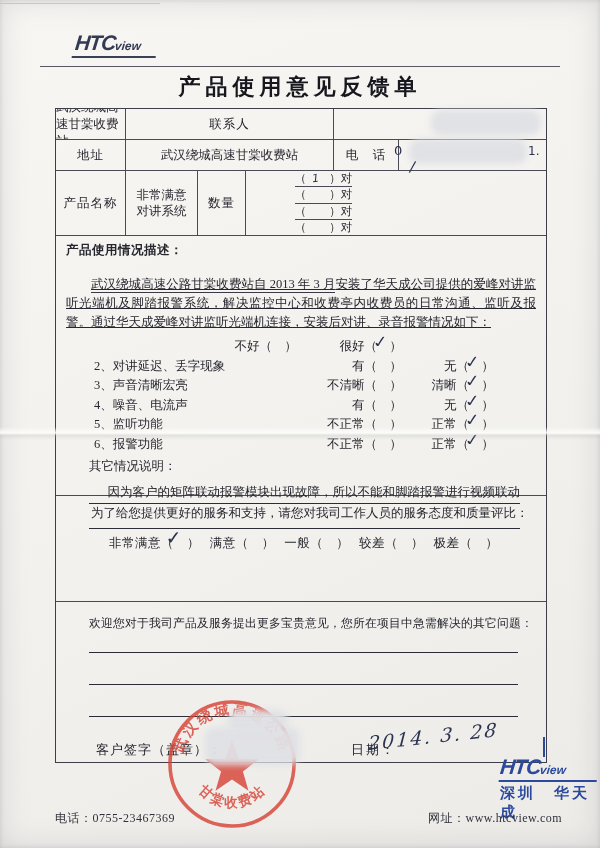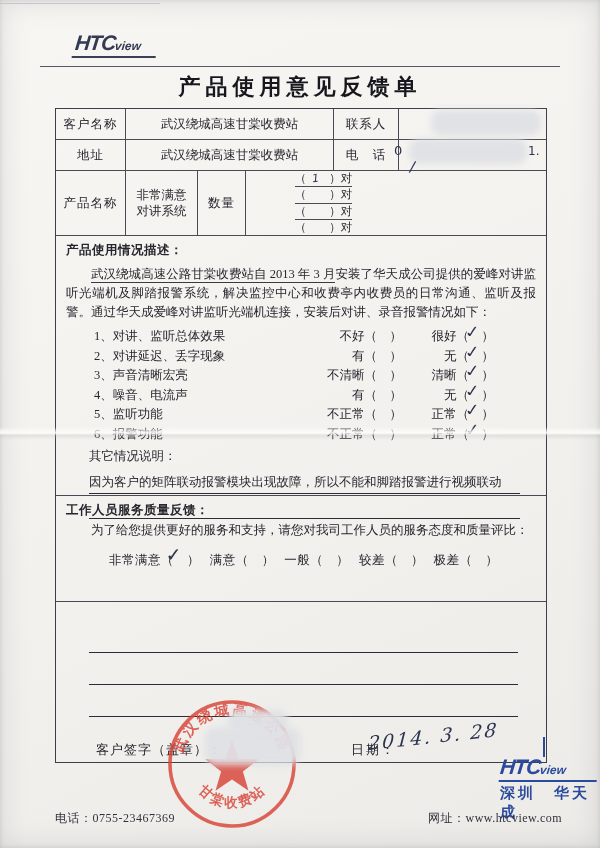--- a/index.html
+++ b/index.html
@@ -35,33 +35,33 @@
   .model-txt{font-family:"Liberation Mono",monospace;font-size:10.5px;letter-spacing:0;}
   .hand{font-family:"DejaVu Sans",sans-serif;color:#2c3350;}
   .qty-hand{position:absolute;left:17px;top:1px;font-size:11px;transform:rotate(-6deg);}
 
   
   .section{position:relative;box-sizing:border-box;padding:6px 10px;border-bottom:1px solid #4a4a55;font-size:12.5px;}
   .sec-usage{height:260px;}
   .sec-service{height:106px;}
   .sec-feedback{height:160px;border-bottom:none;}
   .sec-head{font-weight:bold;letter-spacing:.5px;}
-  .para{margin-top:6px;line-height:19px;text-align:justify;text-indent:25px;}
+  .para{margin-top:16px;line-height:19px;text-align:justify;text-indent:25px;text-decoration:underline;}
   .u{border-bottom:1px solid #3a3a44;padding-bottom:1px;}
 
   .chk{margin:5px 0 0 28px;width:400px;}
   .chk-row{display:grid;grid-template-columns:1fr 105px 92px;height:19.5px;align-items:center;}
   .ans{text-align:right;white-space:nowrap;}
   .slot{position:relative;}
   .tick{position:absolute;left:9px;top:-6px;font-style:normal;font-family:"DejaVu Sans",sans-serif;
     font-weight:bold;font-size:15px;color:#2c3350;transform:rotate(-10deg) scaleX(1.25);}
   .tick-svc{font-size:18px;left:5px;top:-9px;transform:rotate(-4deg) scaleX(1.1);}
 
   .other-lbl{margin:4px 0 0 23px;}
-  .note-line{margin:9px 16px 0 23px;border-bottom:1.4px solid #2c2c36;padding-bottom:2px;white-space:nowrap;}
+  .note-line{margin:9px 16px 0 23px;border-bottom:1.4px solid #2c2c36;padding-bottom:2px;white-space:nowrap;text-align:right;}
   .blank-line{margin:14px 16px 0 23px;height:10px;border-bottom:1.4px solid #2c2c36;}
 
   .svc-intro{margin-top:2px;line-height:19px;text-indent:25px;}
   .opts{margin:12px 0 0 43px;white-space:nowrap;letter-spacing:.5px;}
   .opt{margin-right:6px;}
 
   .fb-intro{margin-top:8px;margin-left:23px;white-space:nowrap;font-size:11.8px;letter-spacing:.2px;}
   .u-line{position:absolute;left:33px;right:28px;border-bottom:1.3px solid #2c2c36;}
   .u1{top:50px;} .u2{top:82px;} .u3{top:114px;}
   .sig-label{position:absolute;left:40px;top:139px;font-size:13px;letter-spacing:1px;}
@@ -102,21 +102,20 @@
 
 <div class="paper">
   <div class="edge-top"></div>
 
   <div class="logo-top"><span class="logo-htc">HTC</span><span class="logo-view">view</span></div>
   <div class="header-rule"></div>
   <div class="doc-title">产品使用意见反馈单</div>
 
   <div class="form-box">
     <div class="r1">
-      <div class="cell lbl">客户名称</div>
       <div class="cell">武汉绕城高速甘棠收费站</div>
       <div class="cell lbl">联系人</div>
       <div class="cell"></div>
     </div>
     <div class="r2">
       <div class="cell lbl">地址</div>
       <div class="cell">武汉绕城高速甘棠收费站</div>
       <div class="cell lbl">电　话</div>
       <div class="cell"></div>
     </div>
@@ -141,21 +140,20 @@
             <span>（　　）对</span>
           </div>
       </div>
     </div>
 
     <div class="section sec-usage">
       <div class="sec-head">产品使用情况描述：</div>
       <div class="para"><span class="u">武汉绕城高速公路甘棠收费站自 2013 年 3 月</span><span>安装了华天成公司提供的爱峰对讲监听光端机及脚踏报警系统，解决监控中心和收费亭内收费员的日常沟通、监听及报警。通过华天成爱峰对讲监听光端机连接，安装后对讲、录音报警情况如下：</span></div>
       <div class="chk">
         <div class="chk-row">
-          <span><span>1、</span><span>对讲、监听总体效果</span></span>
           <span class="ans"><span>不好</span><span class="slot">（　）</span></span>
           <span class="ans"><span>很好</span><span class="slot"><span>（　）</span><i class="tick">✓</i></span></span>
         </div>
         <div class="chk-row">
           <span><span>2、</span><span>对讲延迟、丢字现象</span></span>
           <span class="ans"><span>有</span><span class="slot">（　）</span></span>
           <span class="ans"><span>无</span><span class="slot"><span>（　）</span><i class="tick">✓</i></span></span>
         </div>
         <div class="chk-row">
           <span><span>3、</span><span>声音清晰宏亮</span></span>
@@ -177,32 +175,32 @@
           <span class="ans"><span>不正常</span><span class="slot">（　）</span></span>
           <span class="ans"><span>正常</span><span class="slot"><span>（　）</span><i class="tick">✓</i></span></span>
         </div>
       </div>
       <div class="other-lbl">其它情况说明：</div>
       <div class="note-line">因为客户的矩阵联动报警模块出现故障，所以不能和脚踏报警进行视频联动</div>
       <div class="blank-line"></div>
     </div>
 
     <div class="section sec-service">
-      <div class="sec-head">工作人员服务质量反馈：</div>
       <div class="svc-intro">为了给您提供更好的服务和支持，请您对我司工作人员的服务态度和质量评比：</div>
       <div class="opts">
         <span class="opt"><span>非常满意</span><span class="slot"><span>（　）</span><i class="tick tick-svc">✓</i></span></span>
         <span class="opt"><span>满意</span><span class="slot">（　）</span></span>
         <span class="opt"><span>一般</span><span class="slot">（　）</span></span>
         <span class="opt"><span>较差</span><span class="slot">（　）</span></span>
         <span class="opt"><span>极差</span><span class="slot">（　）</span></span>
       </div>
     </div>
 
     <div class="section sec-feedback">
+      <div class="fb-intro">欢迎您对于我司产品及服务提出更多宝贵意见，您所在项目中急需解决的其它问题：</div>
       <div class="u-line u1"></div>
       <div class="u-line u2"></div>
       <div class="u-line u3"></div>
       <div class="sig-label">客户签字（盖章）：</div>
       <div class="date-label">日期：</div>
     </div>
   </div>
 
   <div class="crease"></div>
 

